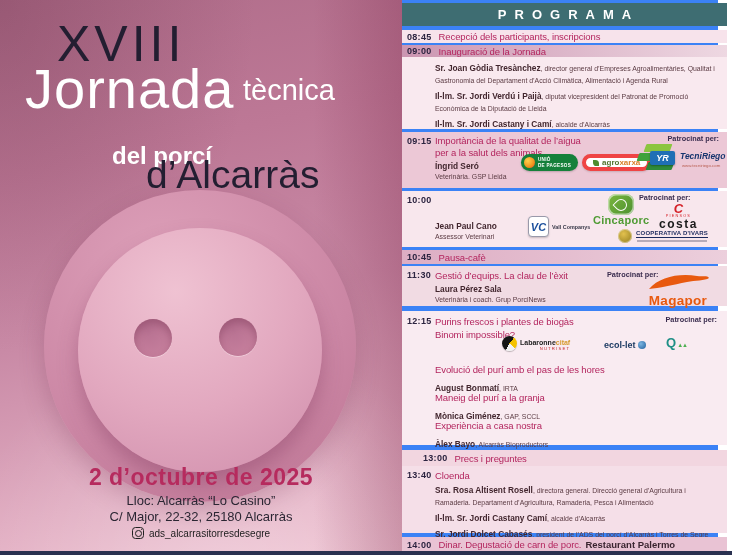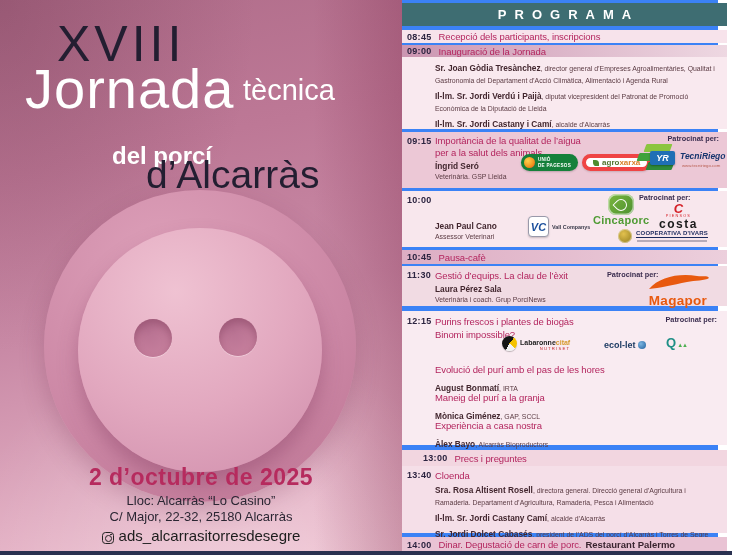--- a/index.html
+++ b/index.html
@@ -37,21 +37,21 @@
   .pt{position:absolute;white-space:nowrap;}
   .xviii{left:57px;top:18px;font-size:50px;line-height:52px;font-weight:300;letter-spacing:4px;color:#231e31;}
   .jornada{left:25px;top:60px;font-size:56px;line-height:58px;font-weight:300;letter-spacing:1px;color:#ffffff;}
   .tecnica{left:243px;top:74px;font-size:29px;font-weight:400;color:#ffffff;}
   .delporci{left:112px;top:119px;font-size:24px;font-weight:700;color:#ffffff;margin-top:23px;}
   .dalcarras{left:146px;top:153px;font-size:39px;font-weight:300;color:#231e31;}
   .date{left:0;top:464px;width:402px;text-align:center;font-size:23px;font-weight:700;color:#b62b5e;letter-spacing:0.5px;}
   .venue{left:0;width:402px;text-align:center;font-size:13px;font-weight:500;color:#2b2633;}
   .venue1{top:493px;}
   .venue2{top:509px;}
-  .insta{left:0;top:527px;width:402px;display:flex;justify-content:center;align-items:flex-end;gap:5px;font-size:15px;color:#1d1d1d;}
+  .insta{left:0;top:527px;width:402px;display:flex;justify-content:center;align-items:center;gap:5px;font-size:10px;color:#1d1d1d;}
   .ig{position:relative;width:12px;height:12px;border:1.3px solid #222;border-radius:3.5px;flex:0 0 auto;}
   .ig::after{content:"";position:absolute;left:2.1px;top:2.1px;width:4.8px;height:4.8px;border:1.2px solid #222;border-radius:50%;}
   .ig::before{content:"";position:absolute;right:0.8px;top:0.8px;width:1.6px;height:1.6px;background:#222;border-radius:50%;}
   .bottom-line{position:absolute;left:0;top:551px;width:732px;height:4px;background:#2a3150;}
 
   
   .panel{position:absolute;left:402px;top:0;width:316px;height:555px;background:#3b82f6;}
   .ph{position:absolute;left:0;top:3px;width:325px;height:23px;background:#3e6d72;color:#fff;
       font-size:13px;font-weight:700;letter-spacing:8px;text-align:center;line-height:23px;text-indent:8px;}
   .band,.block{position:absolute;left:0;width:325px;}

